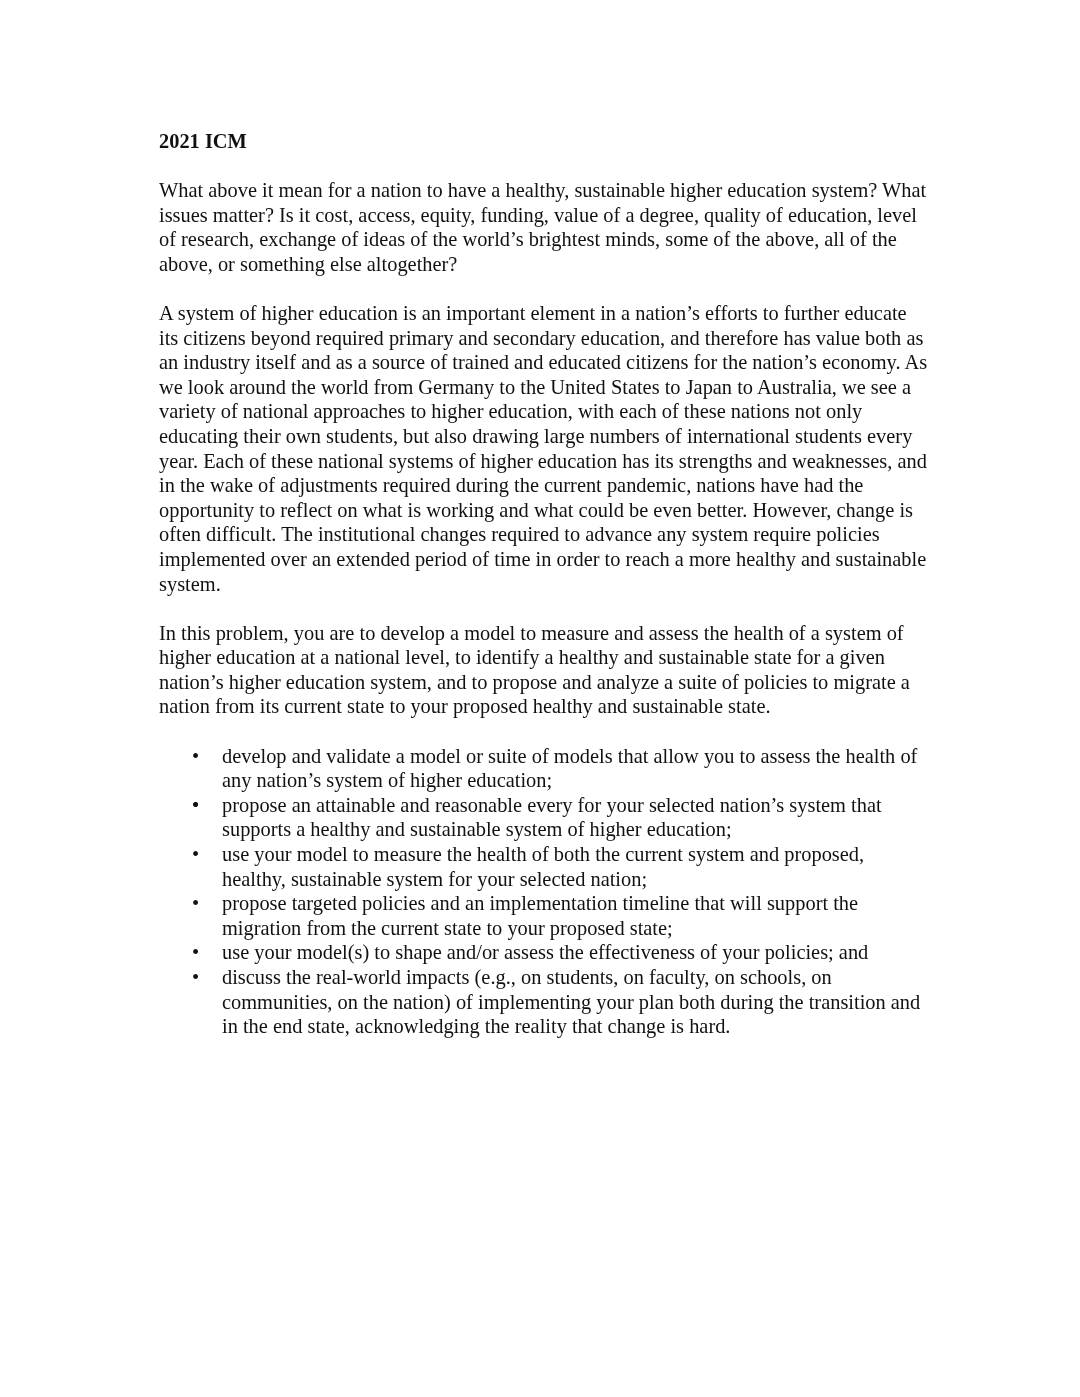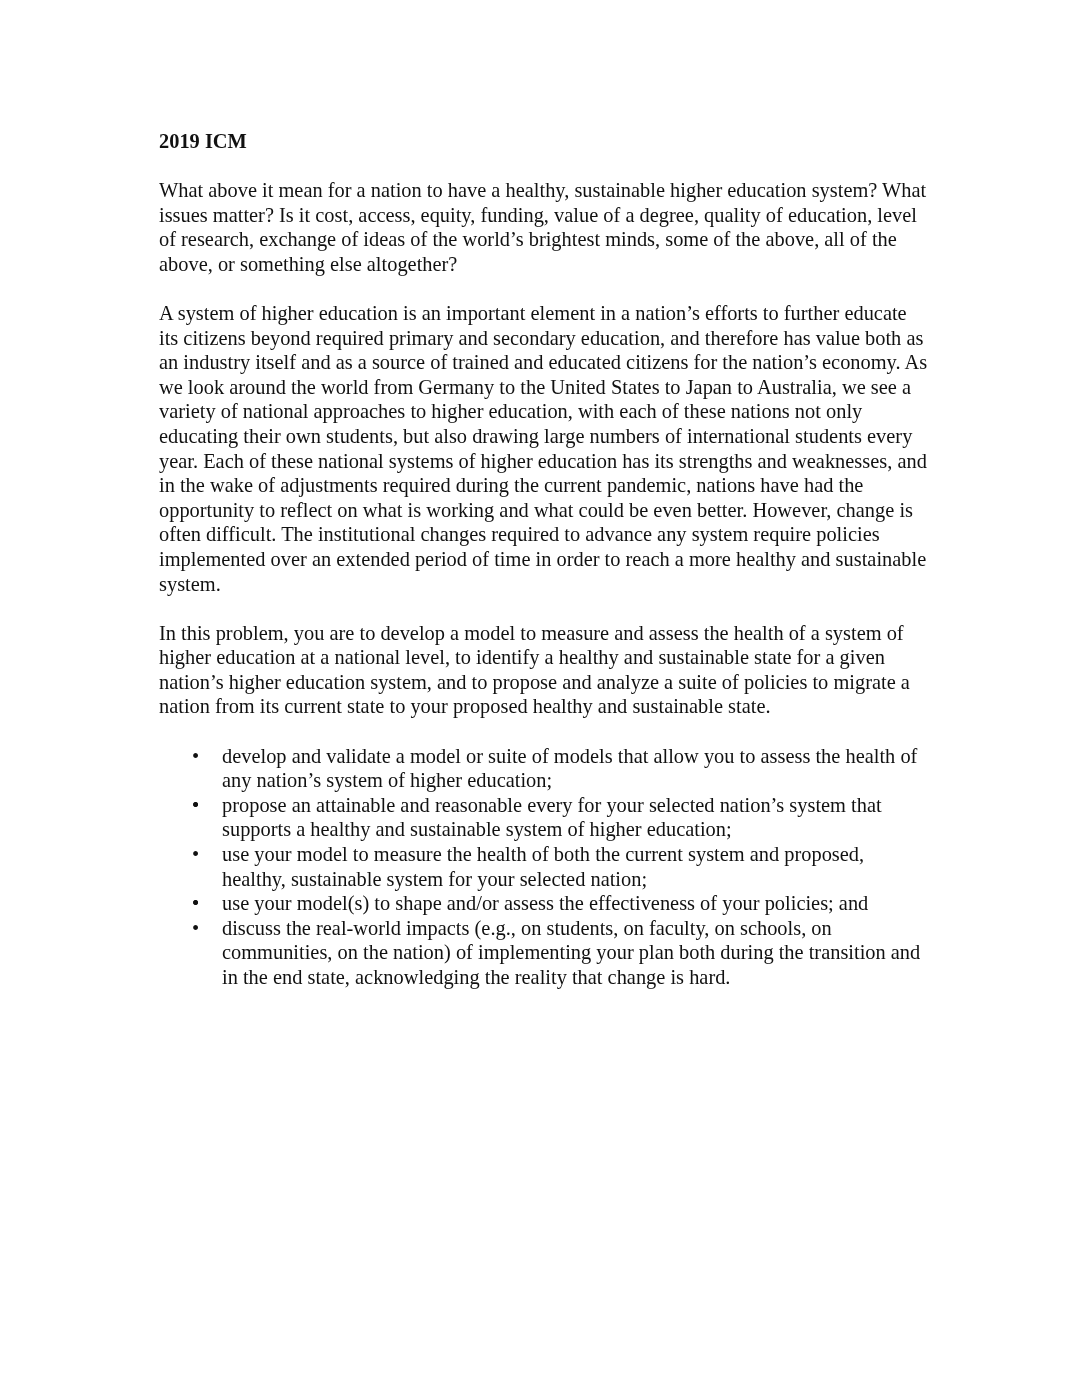--- a/index.html
+++ b/index.html
@@ -37,32 +37,32 @@
       position: absolute;
       left: 33px;
       top: 0;
     }
   </style>
 </head>
 <body>
 
 <div class="page">
   <div class="title-block">
-    <div>2019 ICM</div>
+    <div>2021 ICM</div>
   </div>
 
   <p><span>What above it mean for a nation to have a </span><span class="b">healthy, sustainable higher education system</span><span>? What issues matter? Is it cost, access, equity, funding, value of a degree, quality of education, level of research, exchange of ideas of the world’s brightest minds, some of the above, all of the above, or something else altogether?</span></p>
 
   <p><span>A </span><span class="b">system of higher education</span><span> is an important element in a nation’s efforts to further educate its citizens beyond required primary and secondary education, and therefore has value both as an industry itself and as a source of trained and educated citizens for the nation’s economy. As we look around the world from Germany to the United States to Japan to Australia, we see a variety of national approaches to higher education, with each of these nations not only educating their own students, but also drawing large numbers of international students every year. Each of these national systems of higher education has its strengths and weaknesses, and in the wake of adjustments required during the current pandemic, nations have had the opportunity to reflect on what is working and what could be even better. However, change is often difficult. The institutional changes required to advance any system require policies implemented over an extended period of time in order to reach a more healthy and </span><span class="b">sustainable system</span><span>.</span></p>
 
   <p>In this problem, you are to develop a model to measure and assess the health of a system of higher education at a national level, to identify a healthy and sustainable state for a given nation’s higher education system, and to propose and analyze a suite of policies to migrate a nation from its current state to your proposed healthy and sustainable state.</p>
 
 
   <ul class="tasks">
     <li><span class="bullet">•</span><span>develop and validate a model or suite of models that allow you to assess the health of any nation’s system of higher education;</span></li>
     <li><span class="bullet">•</span></li>
     <li><span class="bullet">•</span><span>propose an attainable and reasonable every for your selected nation’s system that supports a healthy and sustainable system of higher education;</span></li>
     <li><span class="bullet">•</span><span>use your model to measure the health of both the current system and proposed, healthy, sustainable system for your selected nation;</span></li>
-    <li><span class="bullet">•</span></li>
+    <li><span class="bullet">•</span><span>propose targeted policies and an implementation timeline that will support the migration from the current state to your proposed state;</span></li>
     <li><span class="bullet">•</span><span>use your model(s) to shape and/or assess the effectiveness of your policies; and</span></li>
     <li><span class="bullet">•</span><span>discuss the real-world impacts (e.g., on students, on faculty, on schools, on communities, on the nation) of implementing your plan both during the transition and in the end state, acknowledging the reality that change is hard.</span></li>
   </ul>
 </div>
 
 </body></html>

